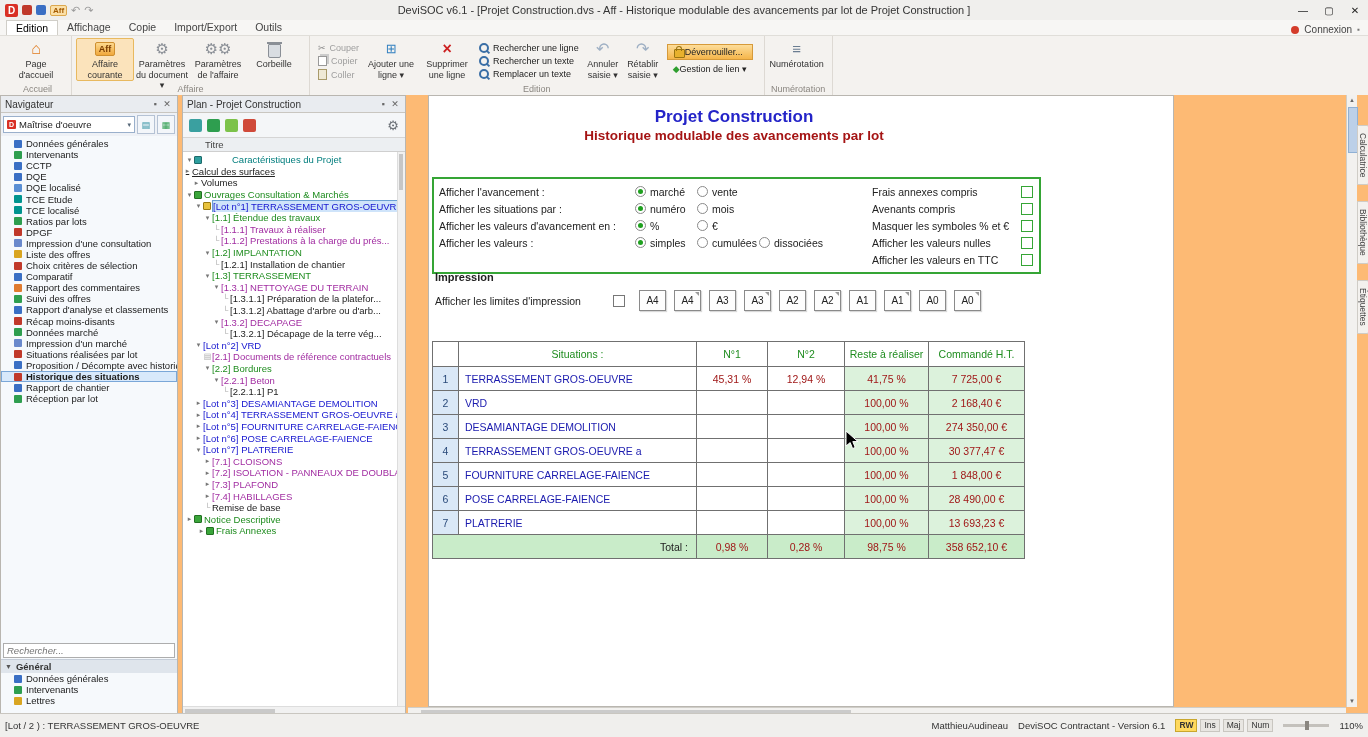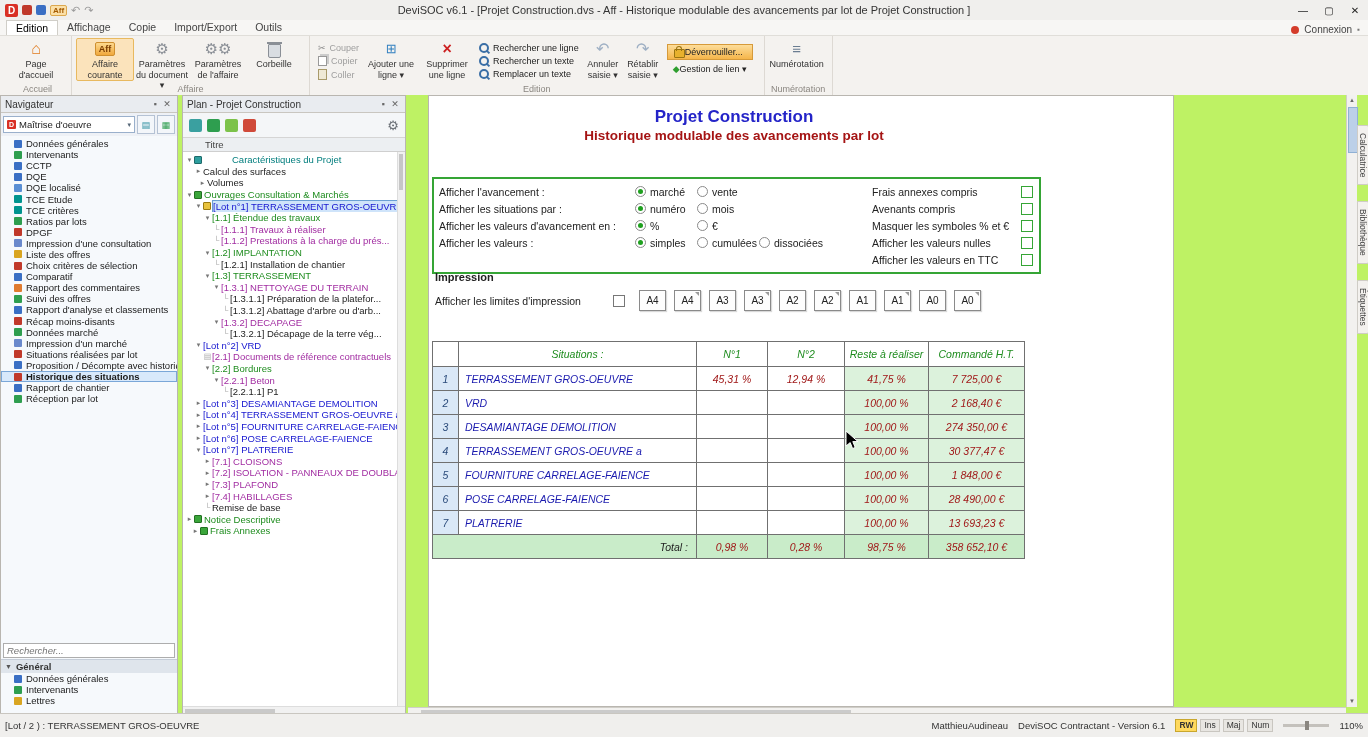--- a/index.html
+++ b/index.html
@@ -50,21 +50,21 @@
   .ic-undo{font-size:16px;color:#9fb0c4;}
   .chipcol{display:flex;flex-direction:column;gap:3px;padding-top:6px;margin:0 4px;}
   .chip{display:flex;align-items:center;font-size:9px;padding:1px 6px;white-space:nowrap;}
   .chip.orange{background:linear-gradient(#fddd9a,#f5b54a);border:1px solid #d69a3a;}
   .ic-lock{width:9px;height:7px;background:#e8b12d;border:1px solid #9a7411;border-radius:1px;position:relative;margin-top:3px;}
   .ic-lock::before{content:'';position:absolute;top:-4px;left:1px;width:4px;height:4px;border:1px solid #9a7411;border-bottom:none;border-radius:3px 3px 0 0;}
   .ic-diam{color:#2e9e2e;font-size:9px;}
   .ic-num{font-size:15px;color:#6a7d91;}
 
   
-  .workspace{position:absolute;top:95px;left:0;right:0;bottom:17px;background:#bef264;}
+  .workspace{position:absolute;top:95px;left:0;right:0;bottom:17px;background:#fdba74;}
   .panel{position:absolute;top:0;bottom:0;border:1px solid #b9b6b0;display:flex;flex-direction:column;box-sizing:border-box;background:#f6f9fc;}
   .nav-panel{left:0;width:178px;}
   .plan-panel{left:182px;width:224px;background:#fff;}
   .phead{height:16px;background:#e9ecf0;border-bottom:1px solid #c9c6c0;display:flex;align-items:center;padding:0 4px;font-size:10px;color:#333;flex:none;}
   .phead .ph-title{flex:1;white-space:nowrap;overflow:hidden;}
   .ph-ic{width:12px;text-align:center;color:#666;font-size:9px;}
 
   .nav-combo-row{display:flex;align-items:center;gap:2px;padding:2px;background:#eef1f6;flex:none;}
   .combo{flex:1;height:15px;background:#fff;border:1px solid #9ab0cc;display:flex;align-items:center;gap:3px;padding:0 3px;font-size:9.5px;}
   .mini-logo{width:9px;height:9px;background:#d93025;color:#fff;font-size:7px;font-weight:bold;line-height:9px;text-align:center;border-radius:1px;flex:none;}
@@ -118,21 +118,21 @@
   .cb-row .cb-label{flex:1;margin-left:13px;}
   .cbx{width:10px;height:10px;border:1px solid #35a535;background:#fff;flex:none;}
   .imp-title{position:absolute;left:6px;top:164px;font-weight:bold;font-size:11px;}
   .imp-row{position:absolute;left:6px;top:183px;display:flex;align-items:center;font-size:10.5px;}
   .imp-label{width:178px;flex:none;}
   .imp-cbx{width:10px;height:10px;border:1px solid #777;background:#fff;margin-right:14px;flex:none;}
   .papers{display:flex;gap:8px;}
   .paper{width:25px;height:19px;border:1px solid #8a8a8a;background:#fdfdfd;box-shadow:1px 1px 1px rgba(0,0,0,.15);display:flex;align-items:center;justify-content:center;font-size:10px;position:relative;}
   .paper.land::after{content:'';position:absolute;top:1px;right:1px;border-left:4px solid transparent;border-top:4px solid #9a9a9a;}
 
-  .sit-table{position:absolute;left:3px;top:234px;border-collapse:collapse;table-layout:fixed;width:592px;font-size:10.5px;border:1px solid #444;font-style:italic;}
+  .sit-table{position:absolute;left:3px;top:234px;border-collapse:collapse;table-layout:fixed;width:592px;font-size:10.5px;border:1px solid #444;}
   .sit-table th,.sit-table td{border:1px solid #707070;height:23px;padding:0 3px;overflow:hidden;white-space:nowrap;}
   .sit-table thead th{color:#1e8c1e;font-weight:normal;text-align:center;height:24px;background:#fff;}
   td.c-num{background:#dae8f7;color:#2a4a7a;text-align:center;}
   td.c-name{color:#1a1aae;padding-left:6px;}
   td.c-n{color:#a01818;text-align:center;}
   td.c-grn{background:#dcf2dc;color:#a01818;text-align:center;}
   .sit-table tfoot td{background:#c9ecc9;}
   .sit-table tfoot .t-label{text-align:right;padding-right:8px;color:#222;}
   .sit-table tfoot .t-val{color:#a01818;text-align:center;}
 
@@ -333,21 +333,21 @@
           <div class="nav-item">
             <span class="nav-ico" style="background: rgb(90, 143, 212);"></span>
             <span>DQE localisé</span>
           </div>
           <div class="nav-item">
             <span class="nav-ico" style="background: rgb(0, 148, 143);"></span>
             <span>TCE Etude</span>
           </div>
           <div class="nav-item">
             <span class="nav-ico" style="background: rgb(0, 148, 143);"></span>
-            <span>TCE critères</span>
+            <span>TCE localisé</span>
           </div>
           <div class="nav-item">
             <span class="nav-ico" style="background: rgb(46, 158, 79);"></span>
             <span>Ratios par lots</span>
           </div>
           <div class="nav-item">
             <span class="nav-ico" style="background: rgb(192, 57, 43);"></span>
             <span>DPGF</span>
           </div>
           <div class="nav-item">
@@ -448,25 +448,25 @@
         <span class="pt-gear">⚙</span>
       </div>
       <div class="titre-head">Titre</div>
       <div class="tree">
         <div id="tree-list">
             <div class="trow" style="padding-left: 2px;">
               <span class="texp">▾</span>
               <span class="tico cube-teal"></span>
               <span class="tlabel c-teal">Caractéristiques du Projet</span>
             </div>
-            <div class="trow" style="padding-left: 11px;">
+            <div class="trow" style=" text-decoration: underline;">
               <span class="texp">▸</span>
               <span class="tlabel c-black">Calcul des surfaces</span>
             </div>
-            <div class="trow" style="padding-left: 15px;">
+            <div class="trow" style="padding-left: 9px;">
               <span class="texp">▸</span>
               <span class="tlabel c-black">Volumes</span>
             </div>
             <div class="trow" style="padding-left: 2px;">
               <span class="texp">▾</span>
               <span class="tico cube-green"></span>
               <span class="tlabel c-green">Ouvrages Consultation &amp; Marchés</span>
             </div>
             <div class="trow sel" style="padding-left: 11px;">
               <span class="texp">▾</span>
@@ -575,21 +575,21 @@
             </div>
             <div class="trow" style="padding-left: 20px;">
               <span class="texp conn">└</span>
               <span class="tlabel c-black">Remise de base</span>
             </div>
             <div class="trow" style="padding-left: 2px;">
               <span class="texp">▸</span>
               <span class="tico cube-green"></span>
               <span class="tlabel c-green">Notice Descriptive</span>
             </div>
-            <div class="trow" style="padding-left: 8px;">
+            <div class="trow" style="padding-left: 14px;">
               <span class="texp">▸</span>
               <span class="tico cube-green"></span>
               <span class="tlabel c-green">Frais Annexes</span>
             </div>
           </div>
         <div class="tree-vscroll">
             <div class="tree-vthumb"></div>
           </div>
       </div>
       <div class="plan-hscroll">

